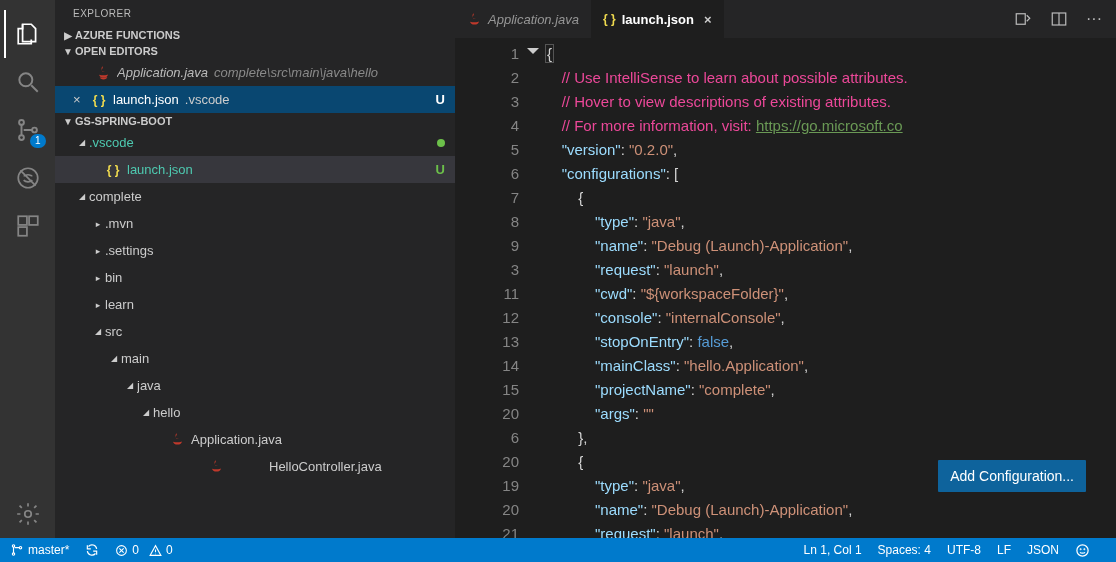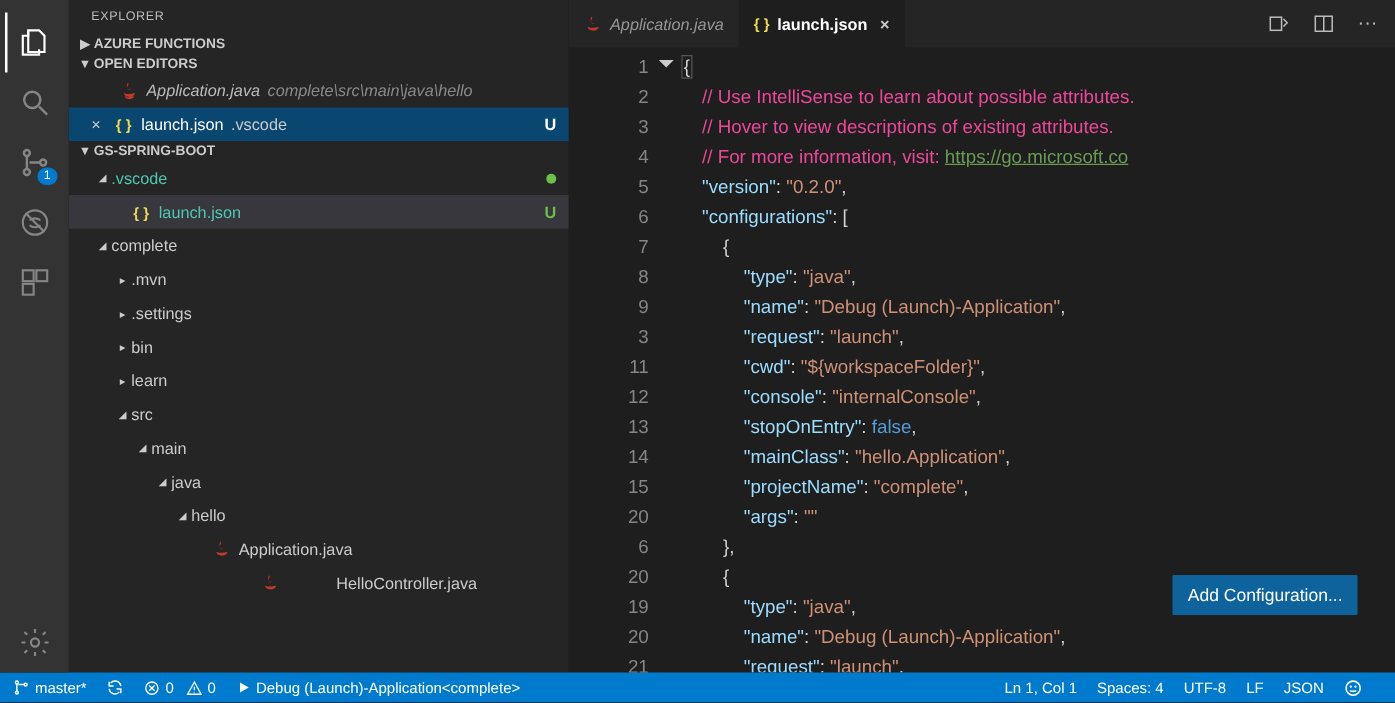--- a/index.html
+++ b/index.html
@@ -300,26 +300,20 @@
           <circle cx="12" cy="12" r="9"></circle>
           <path d="M8 8l8 8M16 8l-8 8"></path>
         </svg>
       <span>0</span>
       <svg width="13" height="13" viewBox="0 0 24 24" fill="none" stroke="currentColor" stroke-width="2" style="margin-left:6px;">
           <path d="M12 3l10 18H2z"></path>
           <path d="M12 10v5M12 18v1"></path>
         </svg>
       <span>0</span>
     </div>
-    <div class="sb-item">
-      <svg width="12" height="12" viewBox="0 0 24 24" fill="currentColor">
-          <path d="M6 4l14 8-14 8z"></path>
-        </svg>
-      <span>Debug (Launch)-Application&lt;complete&gt;</span>
-    </div>
     <div class="sb-spacer"></div>
     <div class="sb-item">Ln 1, Col 1</div>
     <div class="sb-item">Spaces: 4</div>
     <div class="sb-item">UTF-8</div>
     <div class="sb-item">LF</div>
     <div class="sb-item">JSON</div>
     <div class="sb-item">
       <svg width="15" height="15" viewBox="0 0 24 24" fill="none" stroke="currentColor" stroke-width="2">
           <circle cx="12" cy="12" r="9"></circle>
           <circle cx="9" cy="10" r="0.5" fill="currentColor"></circle>

